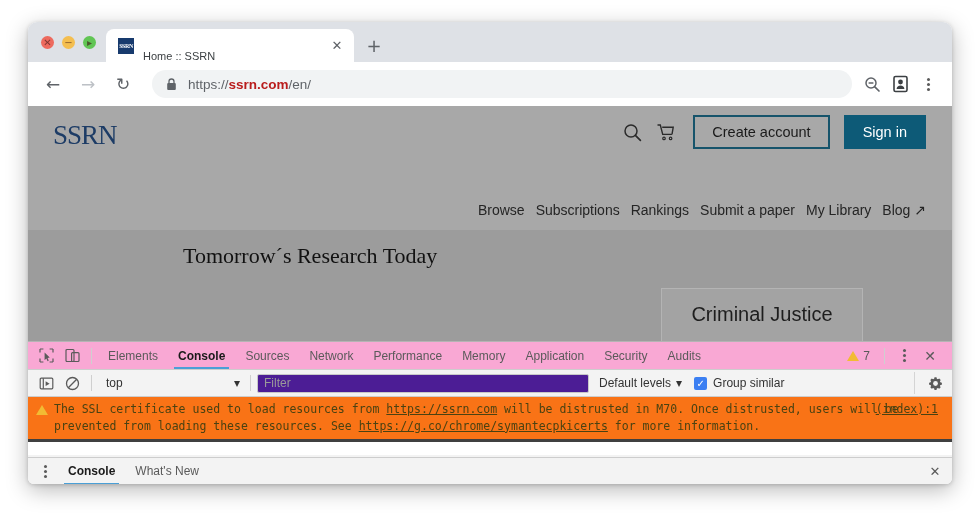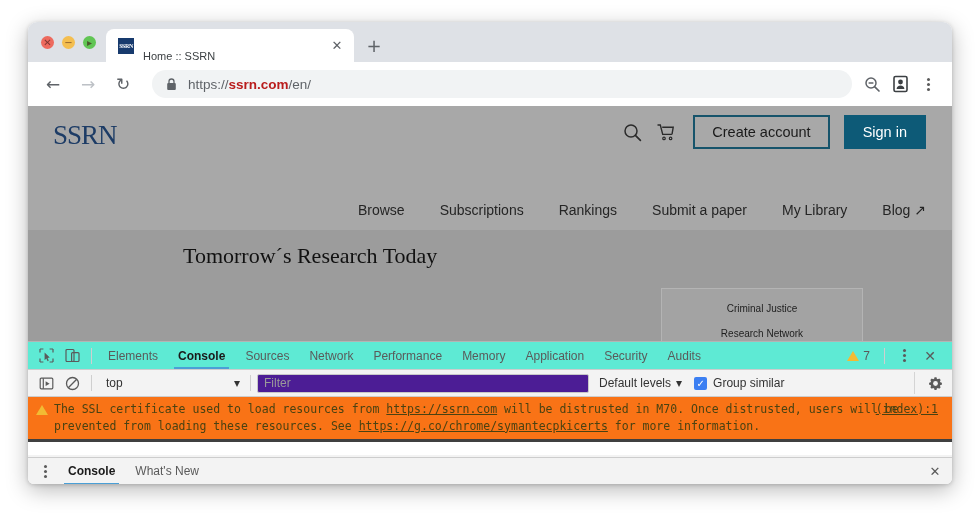--- a/index.html
+++ b/index.html
@@ -199,21 +199,21 @@
     background: #0d5a77;
     color: #ffffff;
     font-size: 14.5px;
     display: flex; align-items: center;
     box-sizing: border-box;
   }
   #site-nav {
     position: absolute;
     right: 26px; bottom: 12px;
     display: flex;
-    gap: 35px;
+    gap: 11px;
     font-size: 14px;
     color: #252525;
   }
   #site-nav .navlink { white-space: nowrap; }
 
   #hero {
     height: 112px;
     background: #9c9c9c;
     position: relative;
   }
@@ -233,36 +233,36 @@
     height: 90px;
     background: #a3a3a3;
     border: 1px solid #b4b4b4;
     box-sizing: border-box;
     display: flex;
     flex-direction: column;
     align-items: center;
     justify-content: flex-start;
     padding-top: 14px;
     gap: 14px;
-    font-size: 10px;
+    font-size: 20px;
     color: #1e1e1e;
   }
 
   
   #devtools {
     position: absolute;
     left: 0; right: 0; bottom: 0;
     height: 142px;
     background: #f3f3f3;
     border-top: 1px solid #b4b4b4;
     font-family: "Liberation Sans", sans-serif;
   }
   #dt-tabbar {
     height: 28px;
-    background: #5eead4;
+    background: #f9a8d4;
     border-bottom: 1px solid #cdcdcd;
     display: flex;
     align-items: center;
     padding: 0 5px;
     box-sizing: border-box;
   }
   .dt-tool-icon {
     width: 26px; height: 24px;
     display: flex; align-items: center; justify-content: center;
     color: #5a5a5a;

